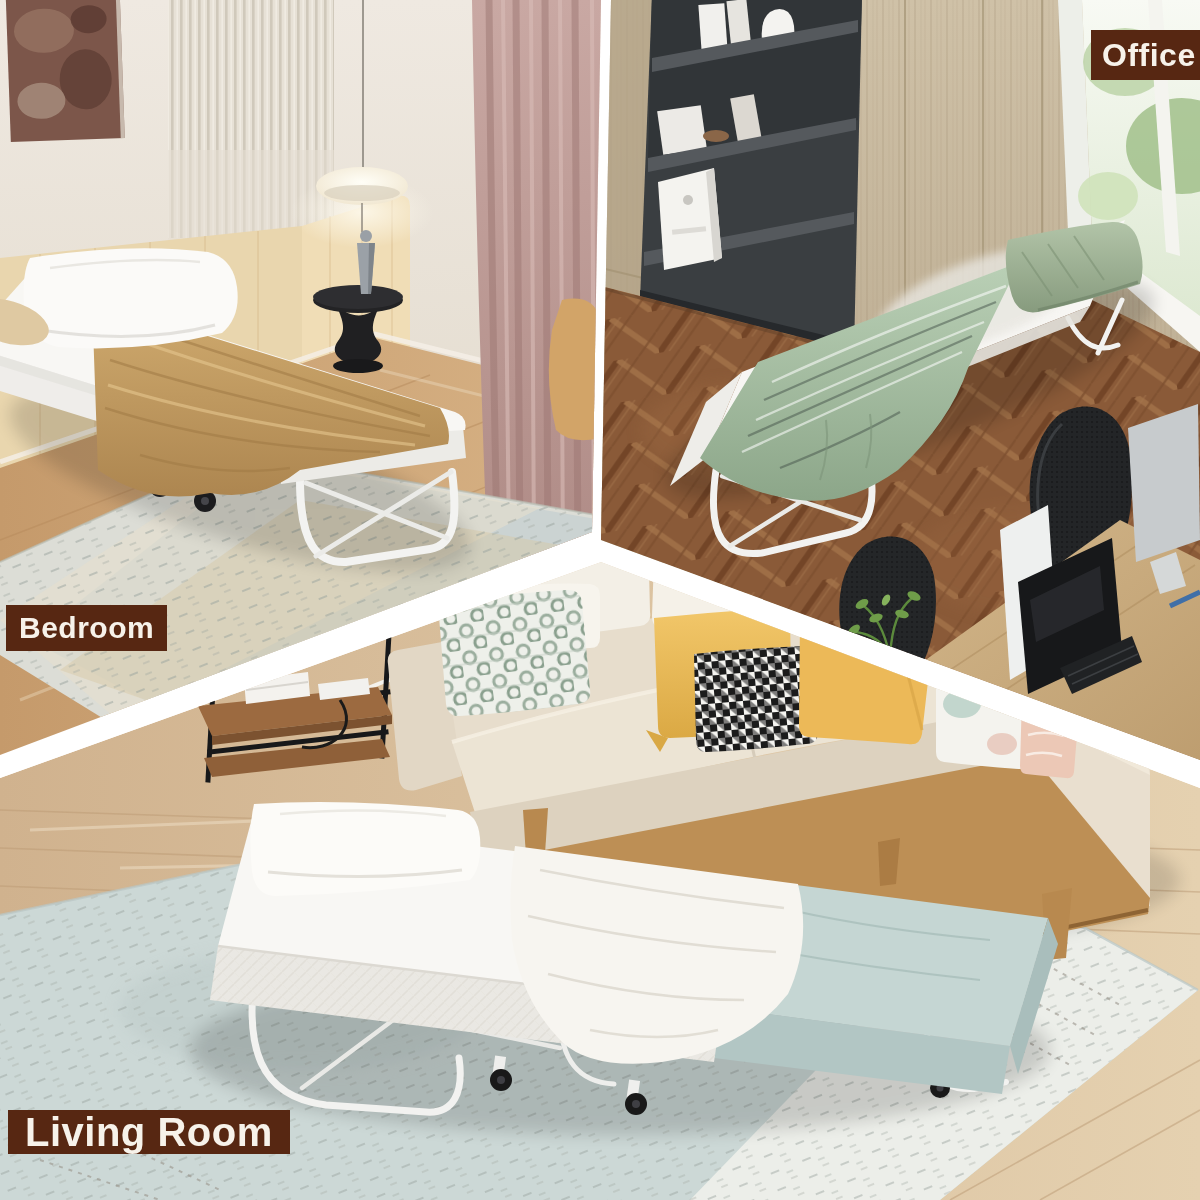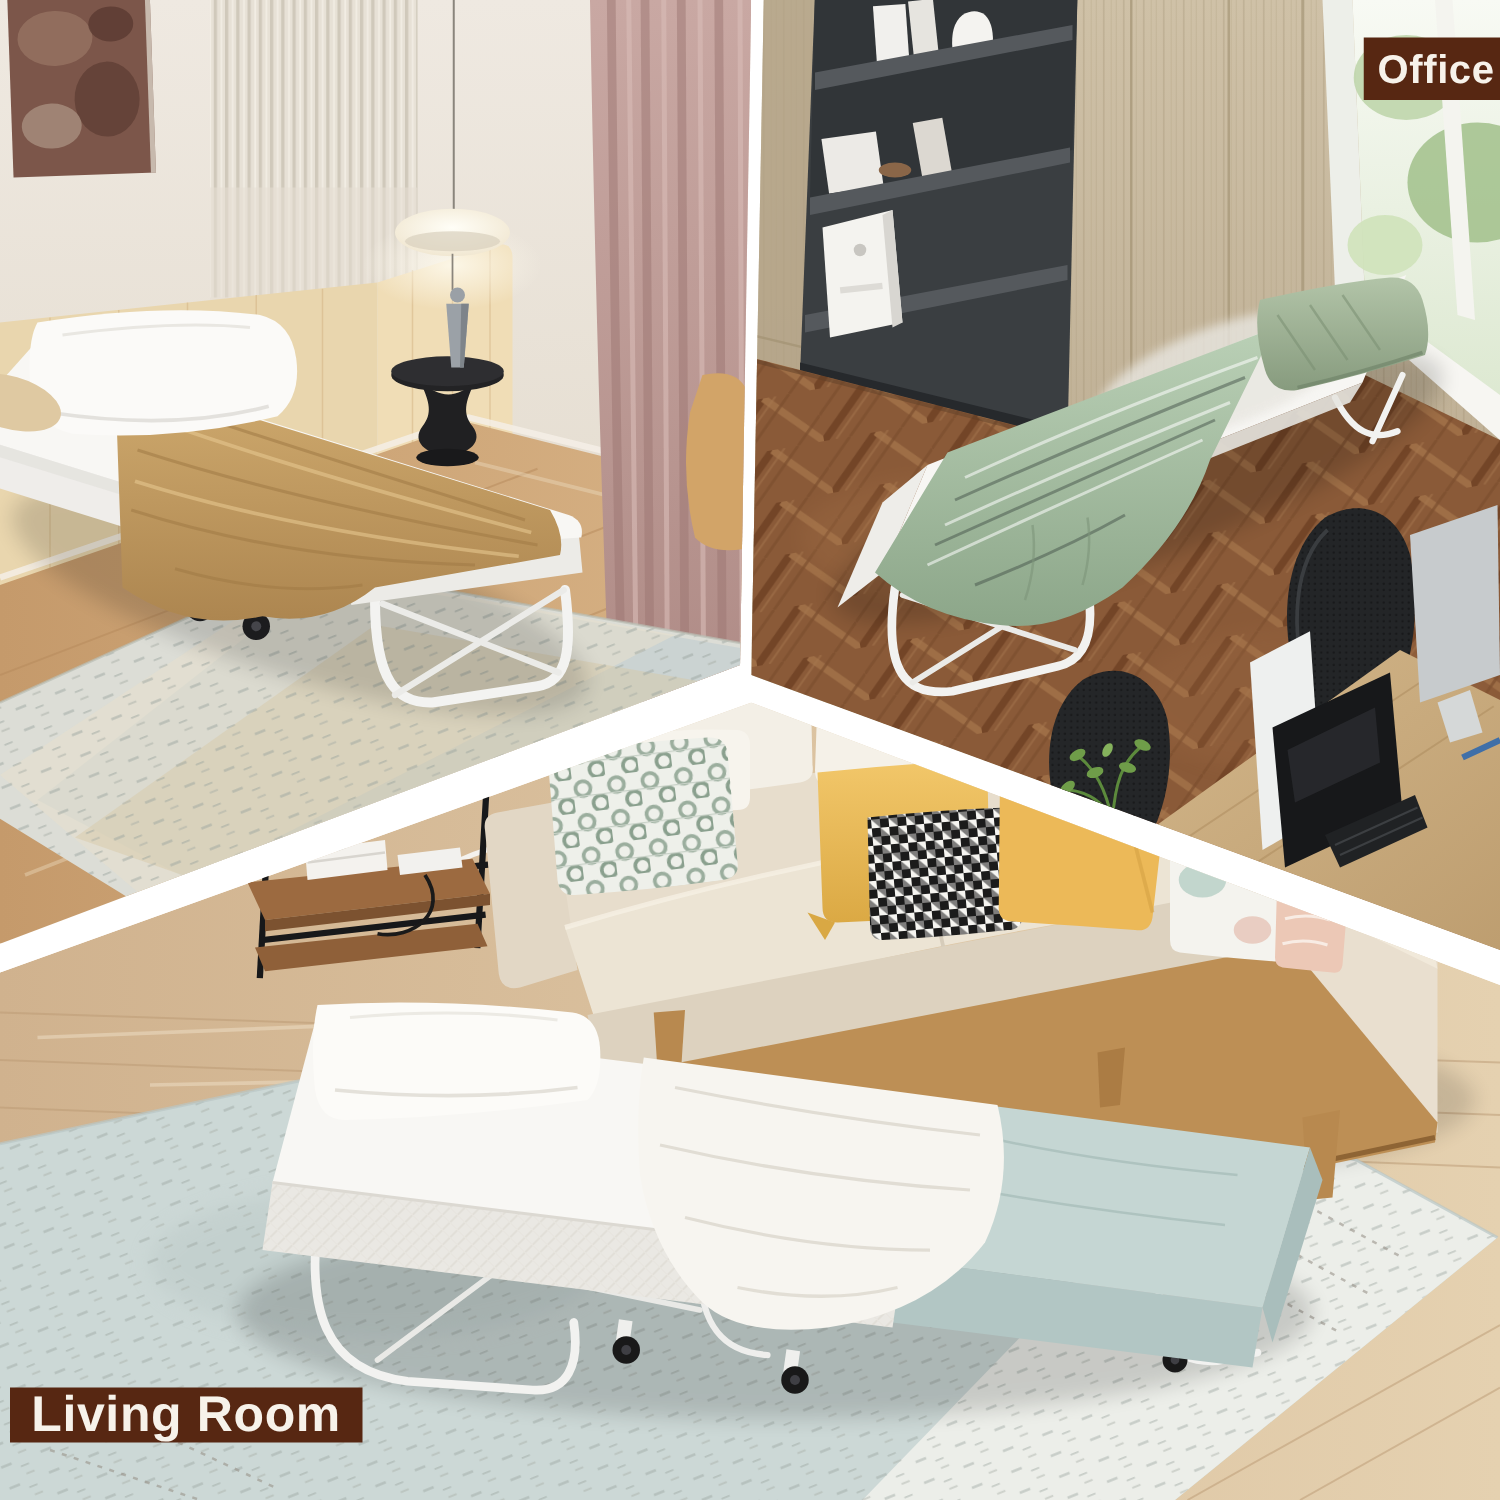--- a/index.html
+++ b/index.html
@@ -544,15 +544,16 @@
     </g>
     <g>
       <path d="M254,804 Q350,798 458,810 Q478,813 480,838 Q482,868 470,880 Q370,894 276,896 Q256,896 252,872 Q248,830 254,804 Z" fill="#fcfbf8"></path>
       <path d="M268,872 Q370,882 462,870" stroke="#e4e1da" stroke-width="3" fill="none"></path>
       <path d="M280,814 Q370,806 446,816" stroke="#eceae4" stroke-width="2.5" fill="none"></path>
     </g>
   </g>
 </g>
 </svg>
 
+<div class="tag" id="tag-bedroom">Bedroom</div>
 <div class="tag" id="tag-office">Office</div>
 <div class="tag" id="tag-living">Living Room</div>
 </div>
 
 </body></html>

